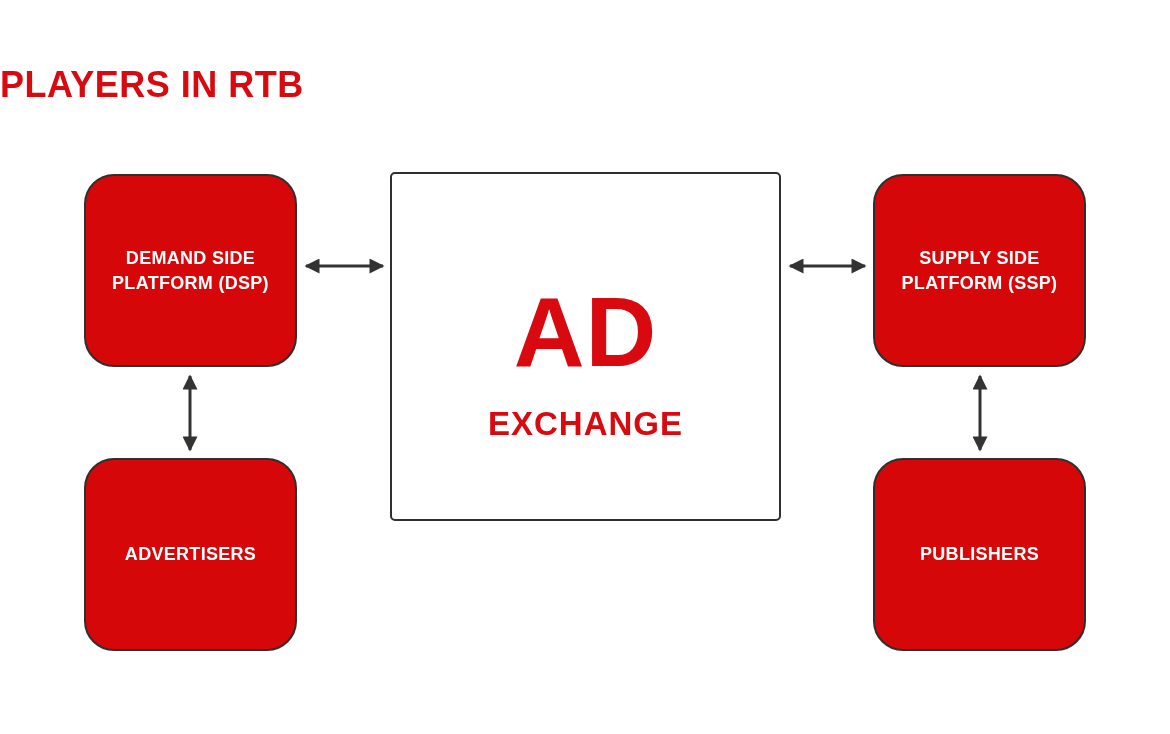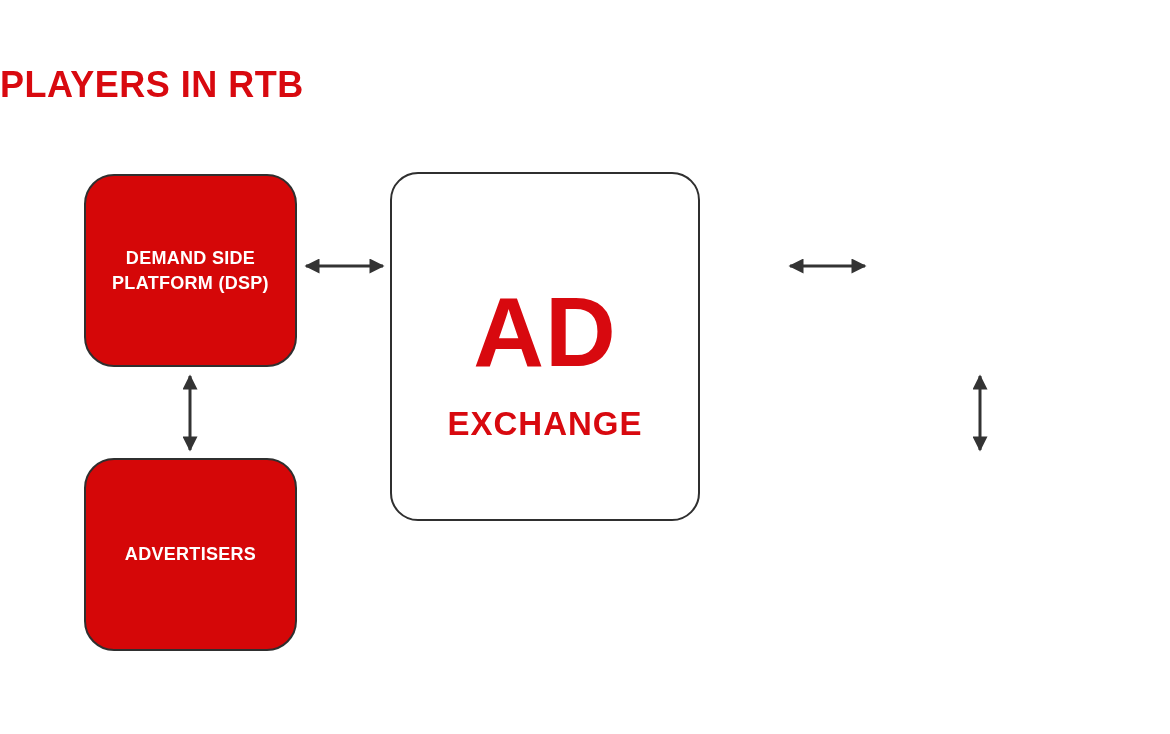--- a/index.html
+++ b/index.html
@@ -44,25 +44,25 @@
     border: 2.5px solid var(--outline);
     border-radius: 30px;
     color: var(--white-text);
     font-size: 18px;
     font-weight: 700;
     line-height: 1.35;
     letter-spacing: 0.3px;
     padding: 4px 16px;
   }
   .node.white-box {
-    width: 310px;
+    width: 391px;
     height: 349px;
     background: var(--background);
     border: 2px solid var(--outline);
-    border-radius: 28px;
+    border-radius: 5px;
     flex-direction: column;
   }
   #node-dsp        { left: 84px;  top: 174px; }
   #node-advertisers{ left: 84px;  top: 458px; }
   #node-ad-exchange{ left: 390px; top: 172px; }
   #node-ssp        { left: 873px; top: 174px; }
   #node-publishers { left: 873px; top: 458px; }
   .adx-inner {
     display: flex;
     flex-direction: column;
@@ -111,21 +111,27 @@
     <span>ADVERTISERS</span>
   </div>
 
   <div class="node white-box" id="node-ad-exchange">
     <div class="adx-inner">
       <div class="adx-line1">AD</div>
       <div class="adx-line2">EXCHANGE</div>
     </div>
   </div>
 
+  <div class="node red-box" id="node-ssp">
+    <span>SUPPLY SIDE PLATFORM (SSP)</span>
+  </div>
 
+  <div class="node red-box" id="node-publishers">
+    <span>PUBLISHERS</span>
+  </div>
 
   <svg class="arrow-layer" viewBox="0 0 1170 734" xmlns="http://www.w3.org/2000/svg">
     <defs>
       <marker id="head" viewBox="0 0 10 10" refX="9" refY="5" markerWidth="8" markerHeight="5" orient="auto-start-reverse" markerUnits="strokeWidth">
         <path d="M0,0 L10,5 L0,10 z"></path>
       </marker>
     </defs>
     <line x1="306" y1="266" x2="383" y2="266" marker-start="url(#head)" marker-end="url(#head)"></line>
     <line x1="790" y1="266" x2="865" y2="266" marker-start="url(#head)" marker-end="url(#head)"></line>
     <line x1="190" y1="376" x2="190" y2="450" marker-start="url(#head)" marker-end="url(#head)"></line>

